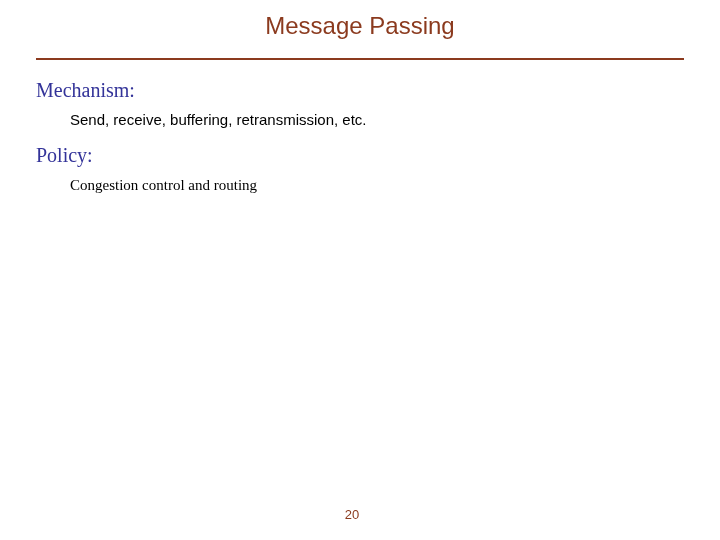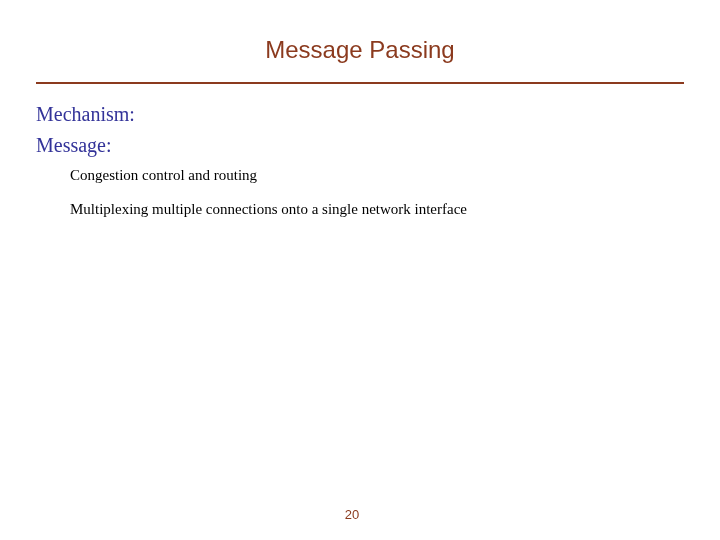--- a/index.html
+++ b/index.html
@@ -19,21 +19,21 @@
       width: 100%;
       height: 100%;
       padding: 0;
       position: relative;
     }
     .title {
       font-family: Arial, Helvetica, sans-serif;
       font-size: 24px;
       color: #8b3a1e;
       text-align: center;
-      padding-top: 36px;
+      padding-top: 12px;
       padding-bottom: 18px;
       font-weight: 400;
     }
     .rule {
       border: none;
       border-top: 2px solid #8b3a1e;
       margin: 0 36px 0 36px;
     }
     .content {
       padding: 13px 36px 0 36px;
@@ -70,20 +70,20 @@
   </style>
 </head>
 <body>
 
 <div class="slide">
   <div class="title">Message Passing</div>
   <hr class="rule">
   <div class="content">
 
     <div class="section-heading">Mechanism:</div>
+    <div class="bullet sans">Send, receive, buffering, retransmission, etc.</div>
 
-    <div class="section-heading">Message:</div>
+    <div class="section-heading">Policy:</div>
     <div class="bullet">Congestion control and routing</div>
-    <div class="bullet">Multiplexing multiple connections onto a single network interface</div>
 
   </div>
   <div class="page-number">20</div>
 </div>
 
 </body></html>

